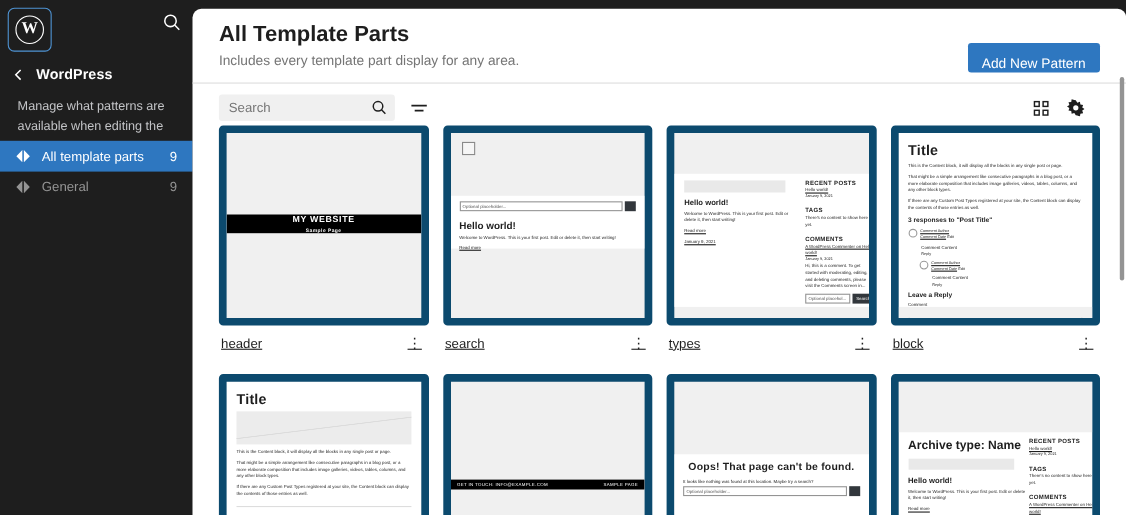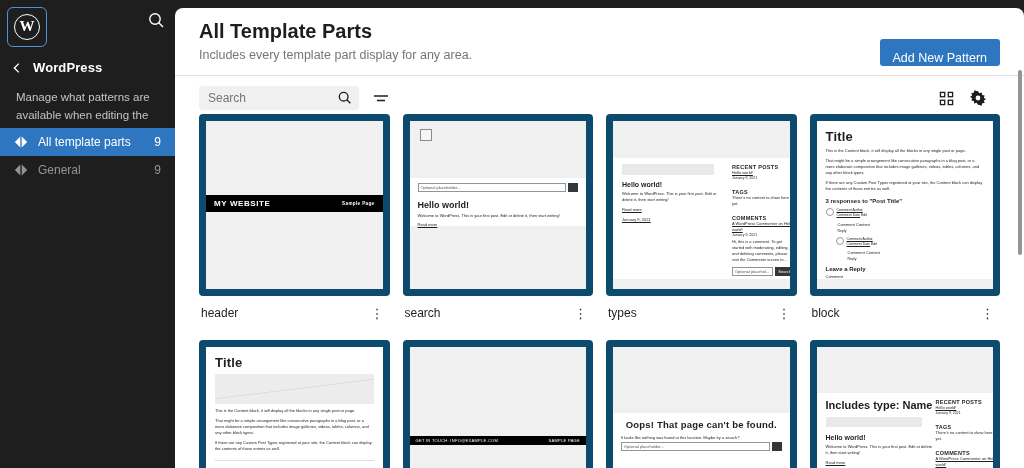--- a/index.html
+++ b/index.html
@@ -37,35 +37,35 @@
   .search-input::placeholder { color:#757575; }
   .search-glyph { position:absolute; right:7px; top:4px; color:#1e1e1e; }
   .icon-btn { background:none; border:none; cursor:pointer; color:#1e1e1e; display:flex; align-items:center; }
   .toolbar-right { margin-left:auto; display:flex; align-items:center; gap:16px; padding-right:14px; }
   .vscroll { position:absolute; right:2px; top:62px; width:4px; height:185px; background:#949494; border-radius:2px; cursor:pointer; }
 
   
   .grid { margin:0 24px; display:grid; grid-template-columns:repeat(4,1fr); column-gap:13px; row-gap:20px; }
   .preview { height:182px; border:7px solid #0c4a6e; border-radius:4px; background:#fff; position:relative; overflow:hidden; cursor:pointer; }
   .preview.gray { background:#f0f0f0; }
-  .card-foot { display:flex; align-items:flex-end; justify-content:space-between; padding:7px 2px 0 2px; height:24px; }
+  .card-foot { display:flex; align-items:center; justify-content:space-between; padding:7px 2px 0 2px; height:24px;text-decoration:underline; }
   .card-label { font-size:12px; color:#1e1e1e; cursor:pointer; }
   .kebab { background:none; border:none; font-size:13px; color:#1e1e1e; cursor:pointer; line-height:1; padding:0 4px; }
 
   
   .t-title-lg { font-size:13px; font-weight:700; letter-spacing:.2px; }
   .t-title-md { font-size:9px; font-weight:700; }
   .t-title-sm { font-size:7px; font-weight:700; }
   .t-xs { font-size:4px; line-height:1.5; color:#1e1e1e; }
   .t-link { text-decoration:underline; }
   .ph-bar { background:#e9e9e9; }
 
   
   .hd-bar { position:absolute; left:0; right:0; top:74px; height:17px; background:#000; color:#fff;
-            display:flex; align-items:center; justify-content:space-between; padding:0 8px; }
+            display:flex; align-items:center; justify-content:space-between; padding:0 8px;flex-direction:column; }
   .hd-site { font-size:8px; font-weight:700; letter-spacing:.6px; }
   .hd-menu { font-size:4.5px; font-weight:700; letter-spacing:.4px; }
 
   
   .pv-search .logo-sq { position:absolute; left:10px; top:8px; width:12px; height:12px; border:1px solid #8a8a8a; background:#f6f6f6; }
   .pv-search .band { position:absolute; left:0; right:0; top:57px; height:48px; background:#fff; padding:5px 8px; }
   .srow { display:flex; align-items:stretch; gap:2px; }
   .sinput { flex:1; border:1px solid #949494; background:#fff; font-size:4px; color:#555; display:flex; align-items:center; padding-left:2px; height:9px; }
   .sbtn-sq { width:10px; height:9px; background:#32373c; }
   .sbtn-txt { background:#32373c; color:#fff; font-size:4px; display:flex; align-items:center; justify-content:center; padding:0 3px; height:9px; }
@@ -352,21 +352,21 @@
             <div class="sbtn-sq"></div>
           </div>
         </div>
       </div>
     </div>
 
     <div class="card">
       <div class="preview pv-archive">
         <div class="top-gray"></div>
         <div class="col-main" style="top:52px;width:108px;">
-          <div class="arch-title">Includes type: Name</div>
+          <div class="arch-title">Archive type: Name</div>
           <div class="ph-bar" style="width:96px;height:10px;margin-top:6px;"></div>
           <div class="t-title-sm" style="margin-top:7px;">Hello world!</div>
           <div class="t-xs" style="margin-top:3px;">Welcome to WordPress. This is your first post. Edit or delete it, then start writing!</div>
           <div class="t-xs t-link" style="margin-top:4px;">Read more</div>
           <div class="t-xs t-link" style="margin-top:4px;">January 9, 2021</div>
         </div>
         <div class="col-side" style="top:52px;">
           <div class="sh">RECENT POSTS</div>
           <div class="s-xs t-link">Hello world!</div>
           <div class="s-xs" style="font-size:3.5px;">January 9, 2021</div>

